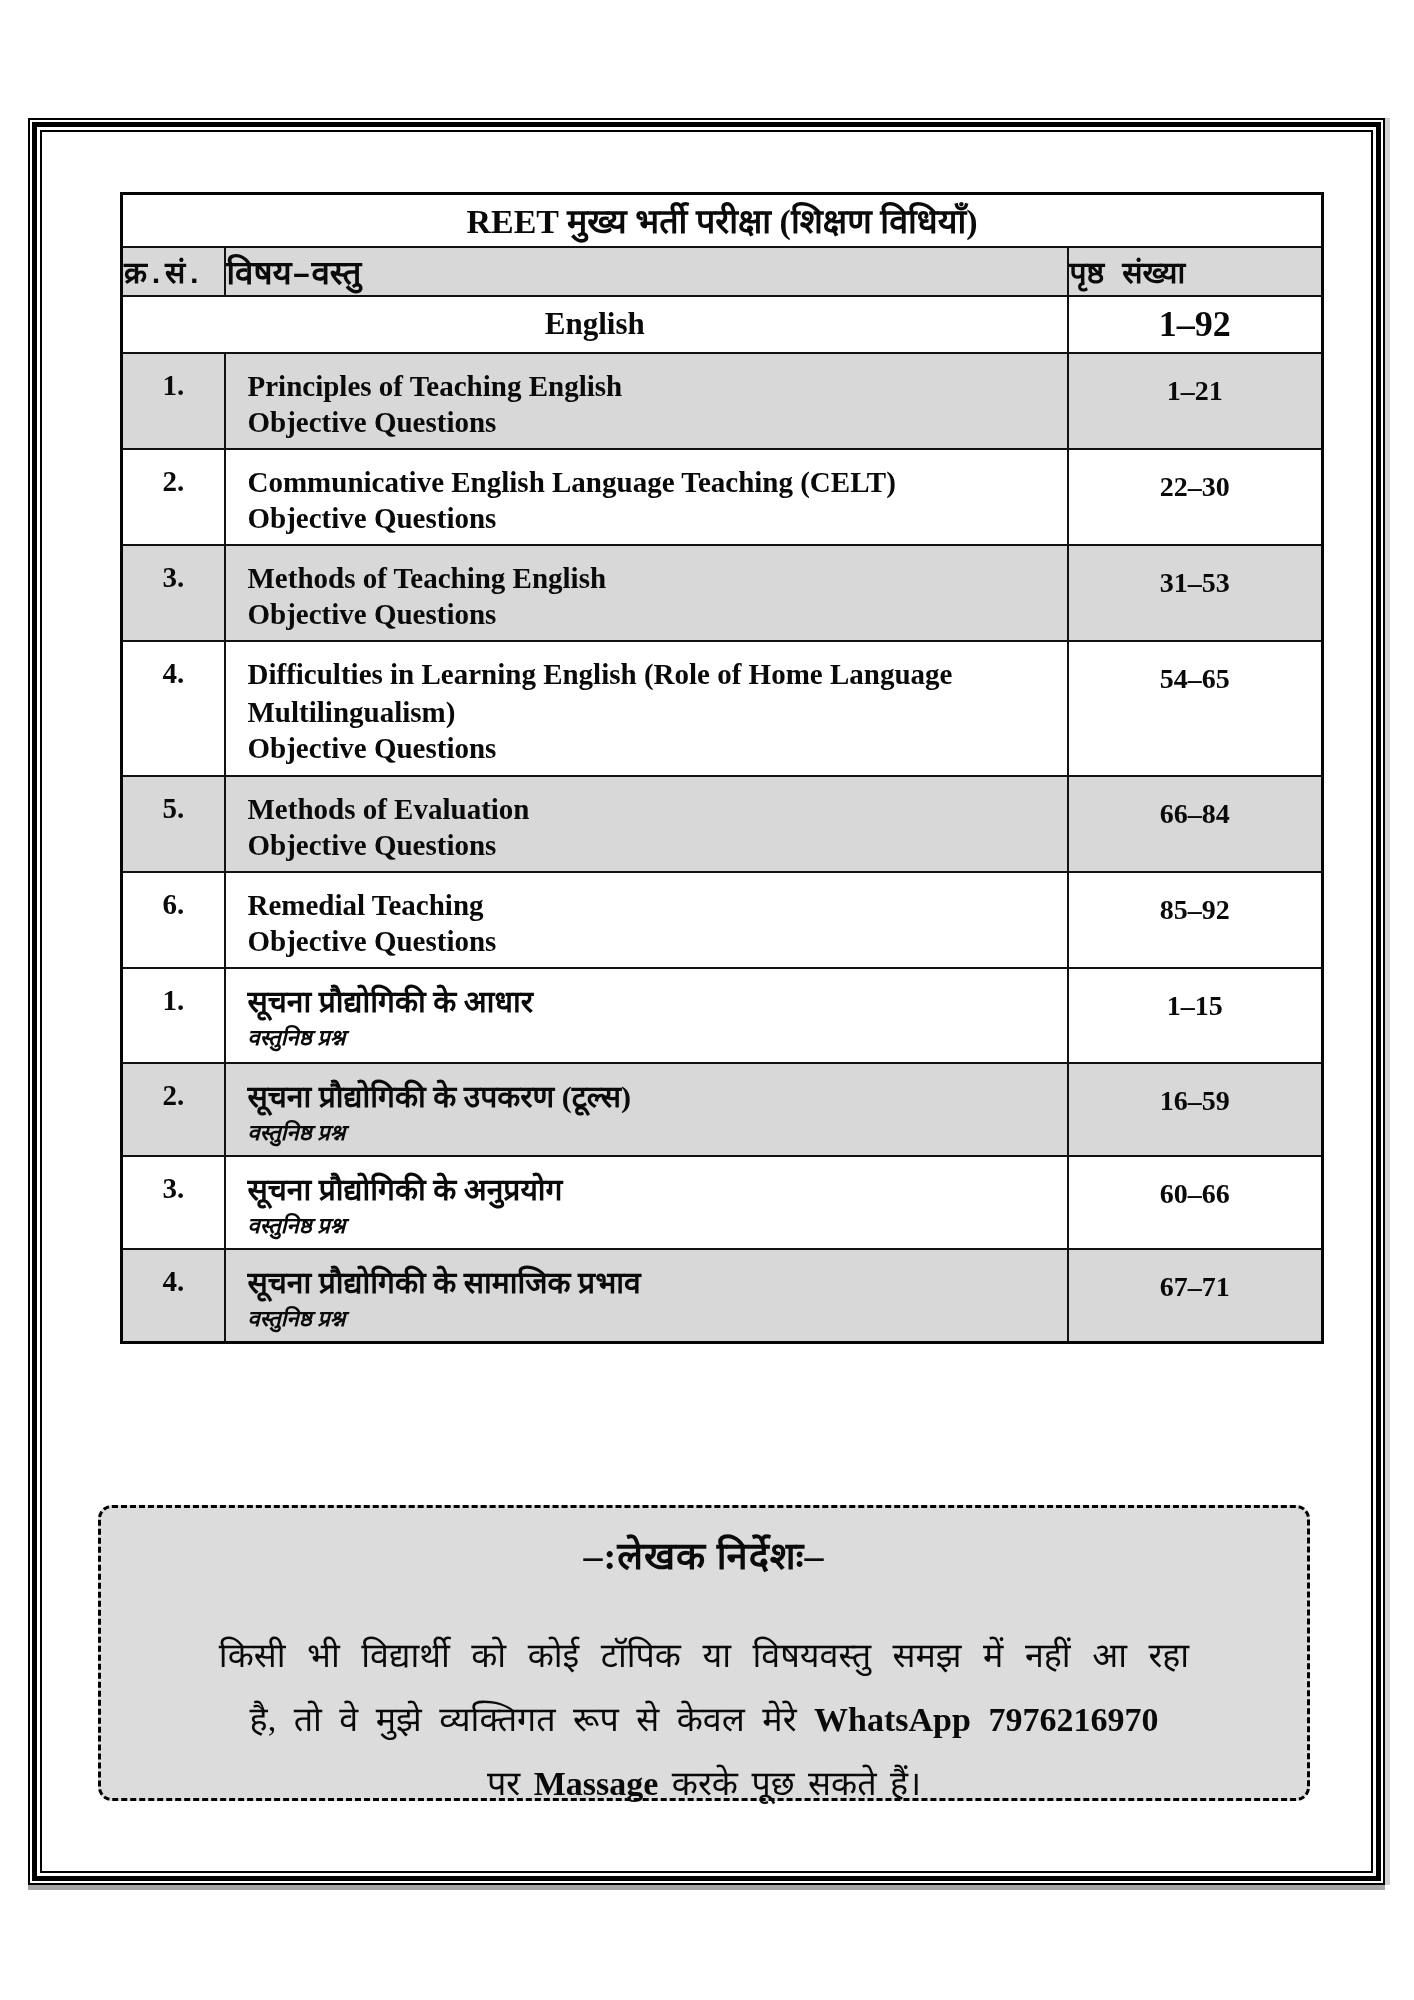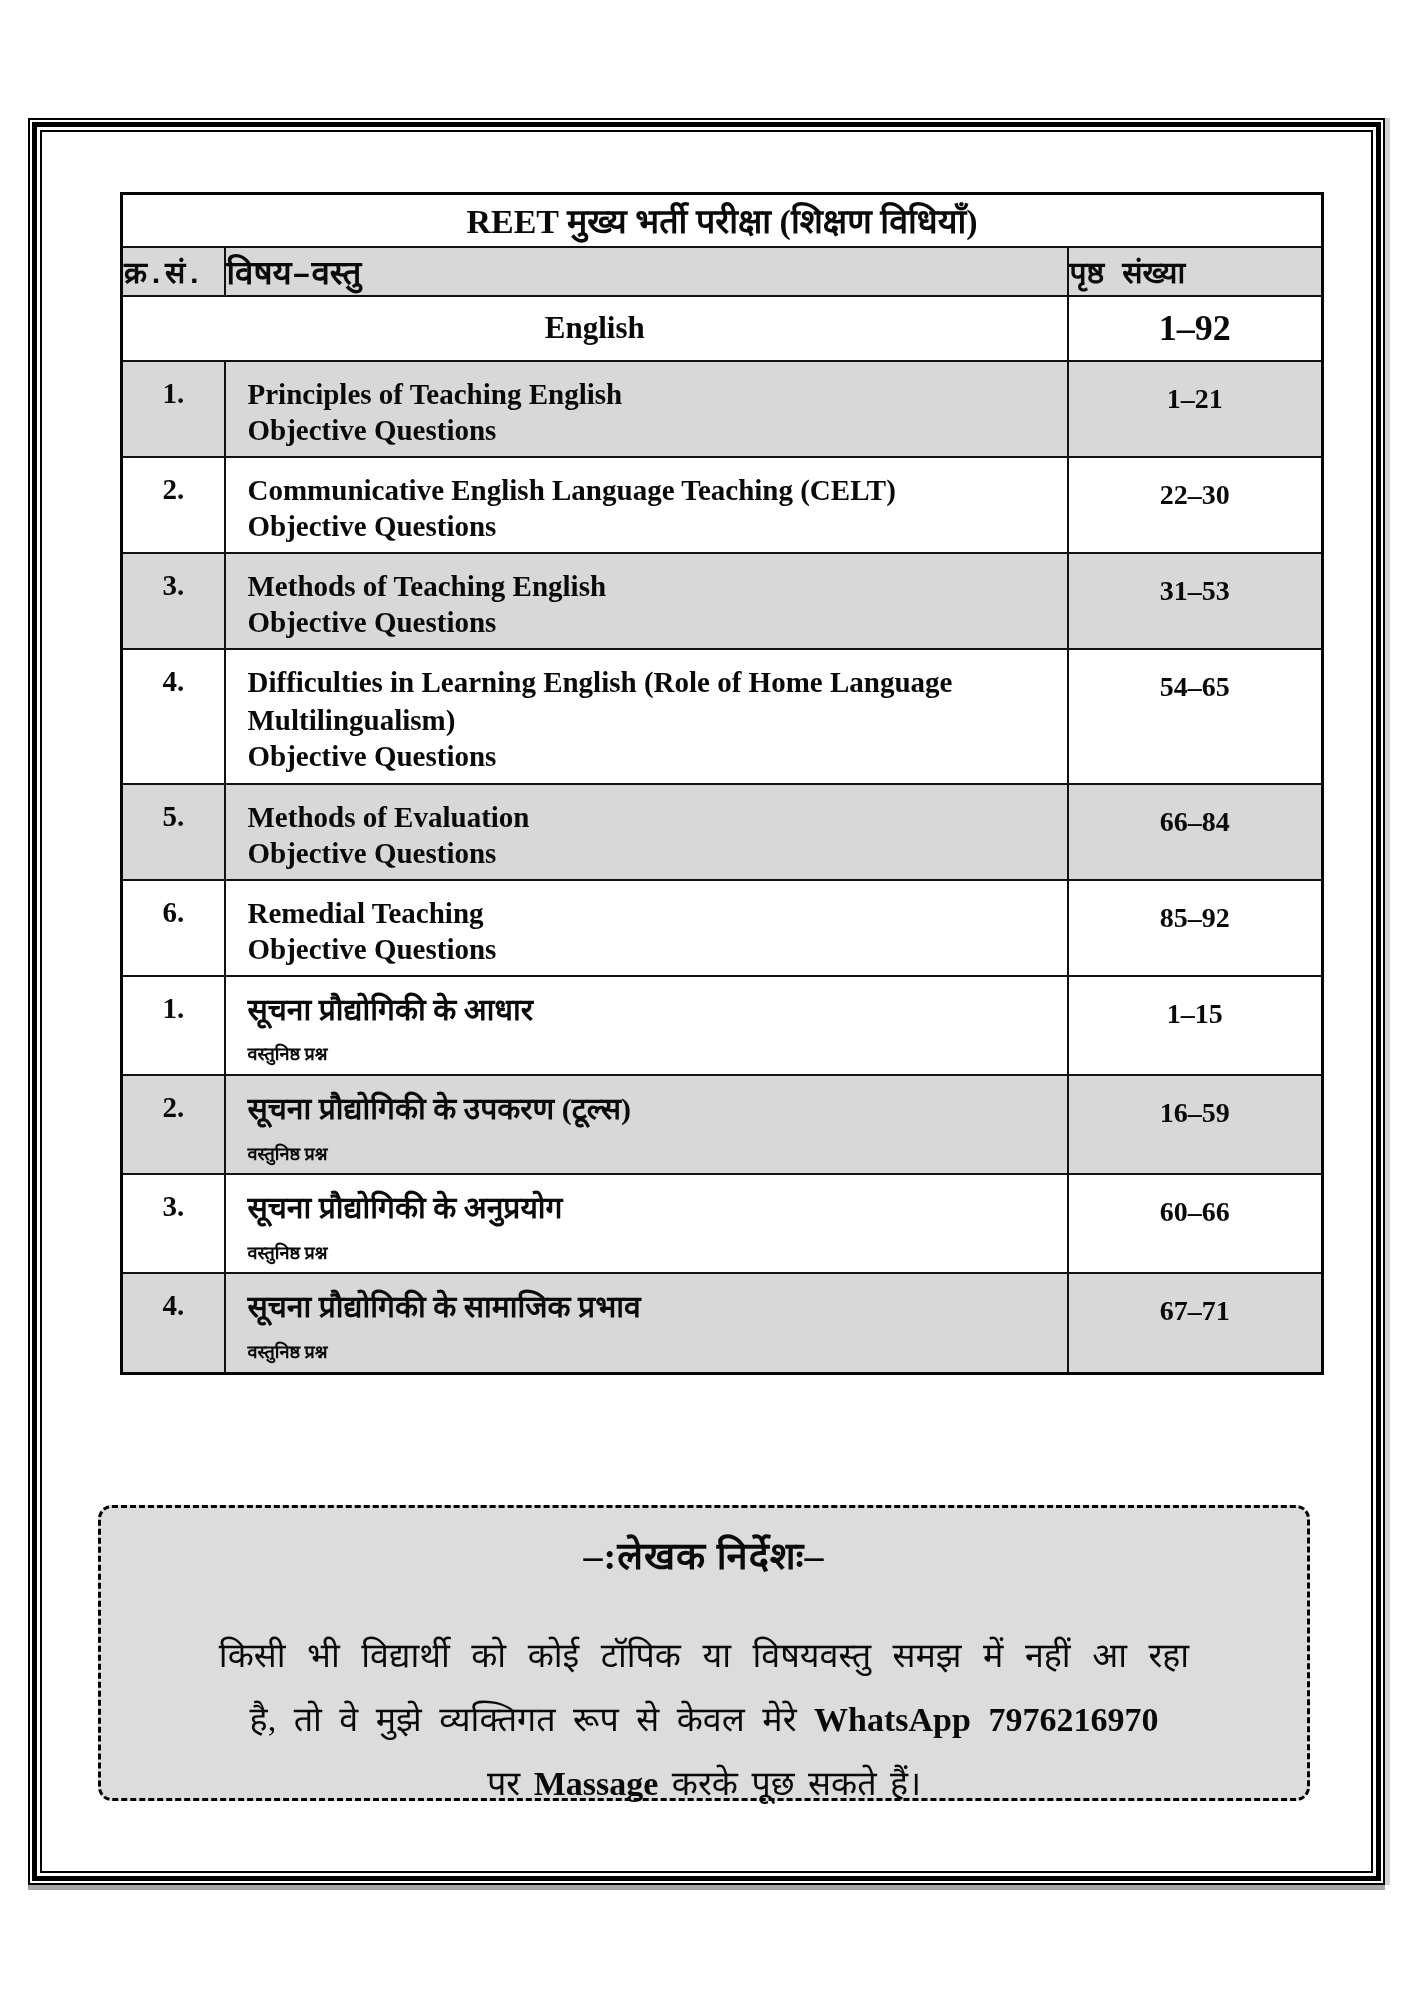--- a/index.html
+++ b/index.html
@@ -31,21 +31,21 @@
   .row-sec td { text-align:center; vertical-align:middle; font-weight:bold; }
   .sec-label { font-size:31px; }
   .sec-pages { font-size:36px; }
 
   .c-num { text-align:center; vertical-align:top; padding-top:15px;
            font-weight:bold; font-size:29px; }
   .c-sub { vertical-align:top; padding:13px 12px 8px 22px; }
   .c-sub .t { font-weight:bold; font-size:29px; line-height:1.32; }
   .c-sub .s { font-weight:bold; font-size:29px; line-height:1.2; }
   tr.hi .c-sub .t { font-size:30px; }
-  tr.hi .c-sub .s { font-size:18px; margin-top:15px; }
+  tr.hi .c-sub .s { font-size:22px; margin-top:4px;font-style:italic; }
   .c-pg { text-align:center; vertical-align:top; padding-top:21px;
           font-weight:bold; font-size:28px; }
 
   
   .notice { position:absolute; left:98px; top:1505px; width:1212px; height:296px;
             box-sizing:border-box; background:#dcdcdc;
             border:3.5px dashed #000; border-radius:14px; text-align:center; }
   .notice-title { margin-top:20px; font-size:38px; font-weight:bold; letter-spacing:1px; }
   .notice-body  { margin-top:44px; font-size:34px; line-height:64px; }
   .nl1 { word-spacing:13px; }
@@ -74,21 +74,21 @@
         <tr class="row-title" style="height:53px">
       <td colspan="3">REET मुख्य भर्ती परीक्षा (शिक्षण विधियाँ)</td>
     </tr>
 
     <tr class="row-head gray" style="height:48px">
       <td class="hd-serial">क्र.सं.</td>
       <td class="hd-subject">विषय–वस्तु</td>
       <td class="hd-pages">पृष्ठ संख्या</td>
     </tr>
 
-    <tr class="row-sec" style="height:65px">
+    <tr class="row-sec" style="height:57px">
       <td colspan="2" class="sec-label">English</td>
       <td class="sec-pages">1–92</td>
     </tr>
 
     <tr class="gray" style="height:92px">
       <td class="c-num">1.</td>
       <td class="c-sub">
         <div class="t">Principles of Teaching English</div>
         <div class="s">Objective Questions</div>
       </td>

